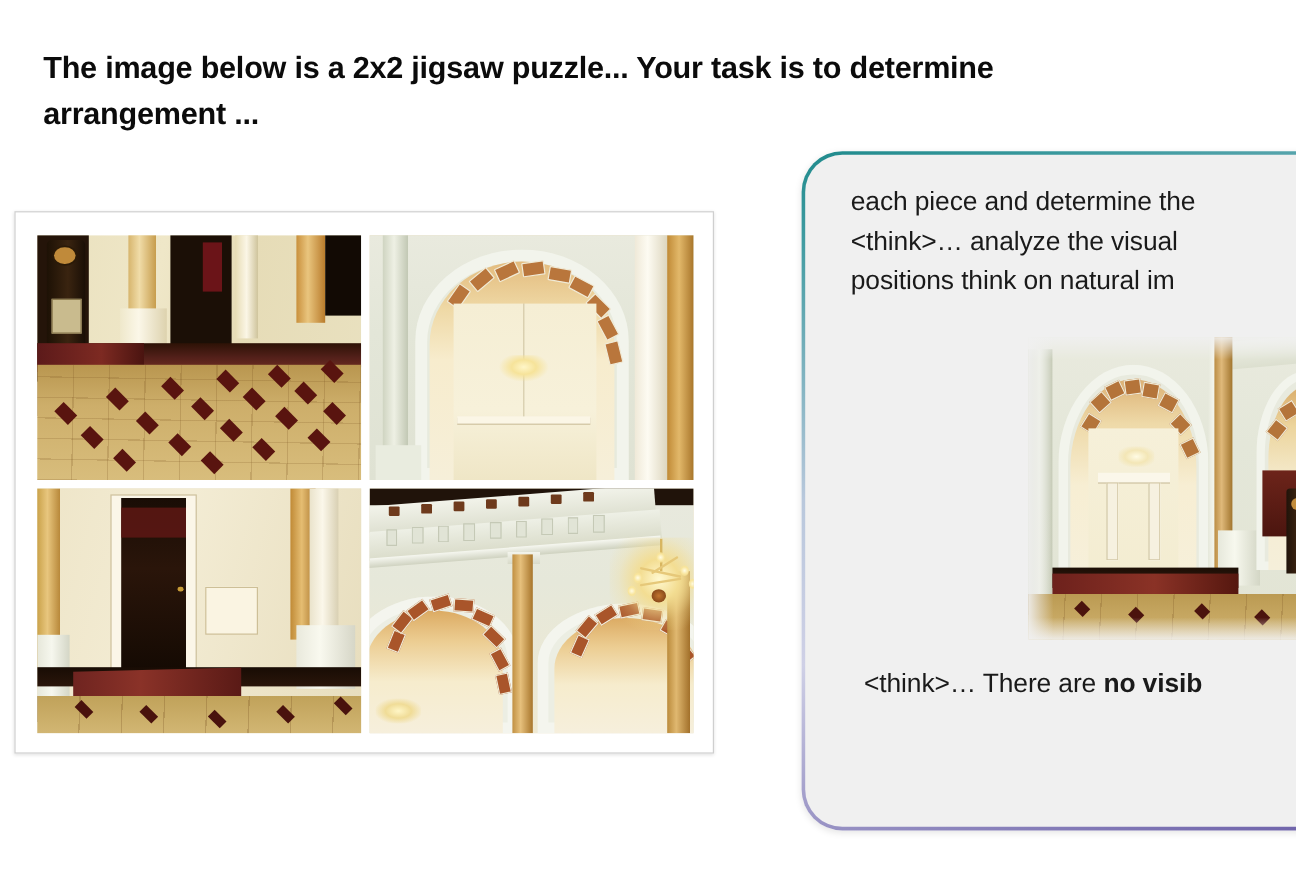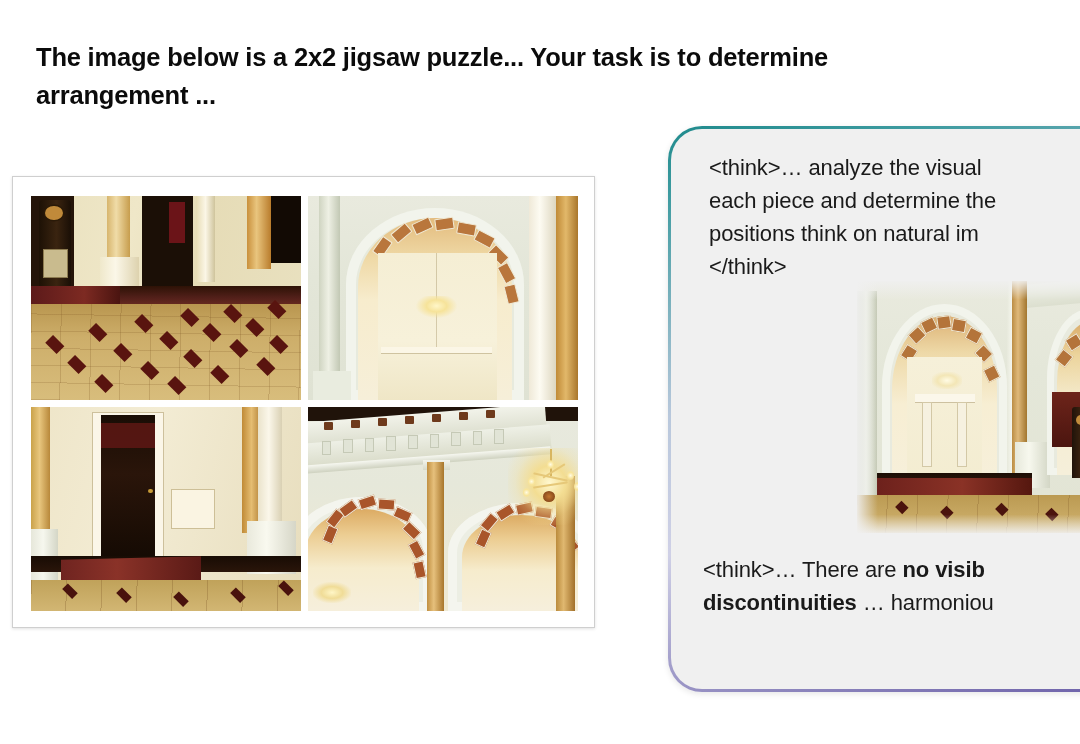--- a/index.html
+++ b/index.html
@@ -171,21 +171,21 @@
 
   .think-block {
     position: absolute;
     font-size: 22px;
     line-height: 33px;
     color: #1a1a1a;
     white-space: nowrap;
     letter-spacing: -0.1px;
   }
   #think-top  { left: 38px; top: 22px; }
-  #think-bot  { left: 32px; top: 424px; }
+  #think-bot  { left: 49px; top: 424px; }
   .think-block b { font-weight: bold; }
 
   
   #assembled-wrap {
     position: absolute;
     left: 186px;
     top: 152px;
     width: 250px;
     height: 252px;
     overflow: hidden;
@@ -387,24 +387,23 @@
       </div>
     </div>
 
   </div>
 </div>
 
 <div id="response-card">
   <div id="response-inner">
 
     <div id="think-top" class="think-block">
+      <div>each piece and determine the</div>
       <div>&lt;think&gt;…  analyze the visual</div>
-      <div>each piece and determine the</div>
       <div>positions think on natural im</div>
-      <div>&lt;/think&gt;</div>
     </div>
 
     <div id="assembled-wrap">
       <div id="assembled">
         <div class="aw-wall"></div>
         <div class="aw-topcorn"></div>
         <div class="aw-colL"></div>
         <div class="aw-arch1o"></div>
         <div class="aw-arch1i"></div>
         <div class="aw-vous" style="left:18%; top:26%; transform:rotate(-58deg);"></div>
@@ -438,17 +437,16 @@
         <div class="aw-dia" style="left:34%; top:90%;"></div>
         <div class="aw-dia" style="left:56%; top:89%;"></div>
         <div class="aw-dia" style="left:76%; top:91%;"></div>
 
       </div>
       <div id="assembled-fade"></div>
     </div>
 
     <div id="think-bot" class="think-block">
       <div><span>&lt;think&gt;…  There are </span><b>no visib</b></div>
-      <div><b>discontinuities</b><span> … harmoniou</span></div>
     </div>
 
   </div>
 </div>
 
 </body></html>

